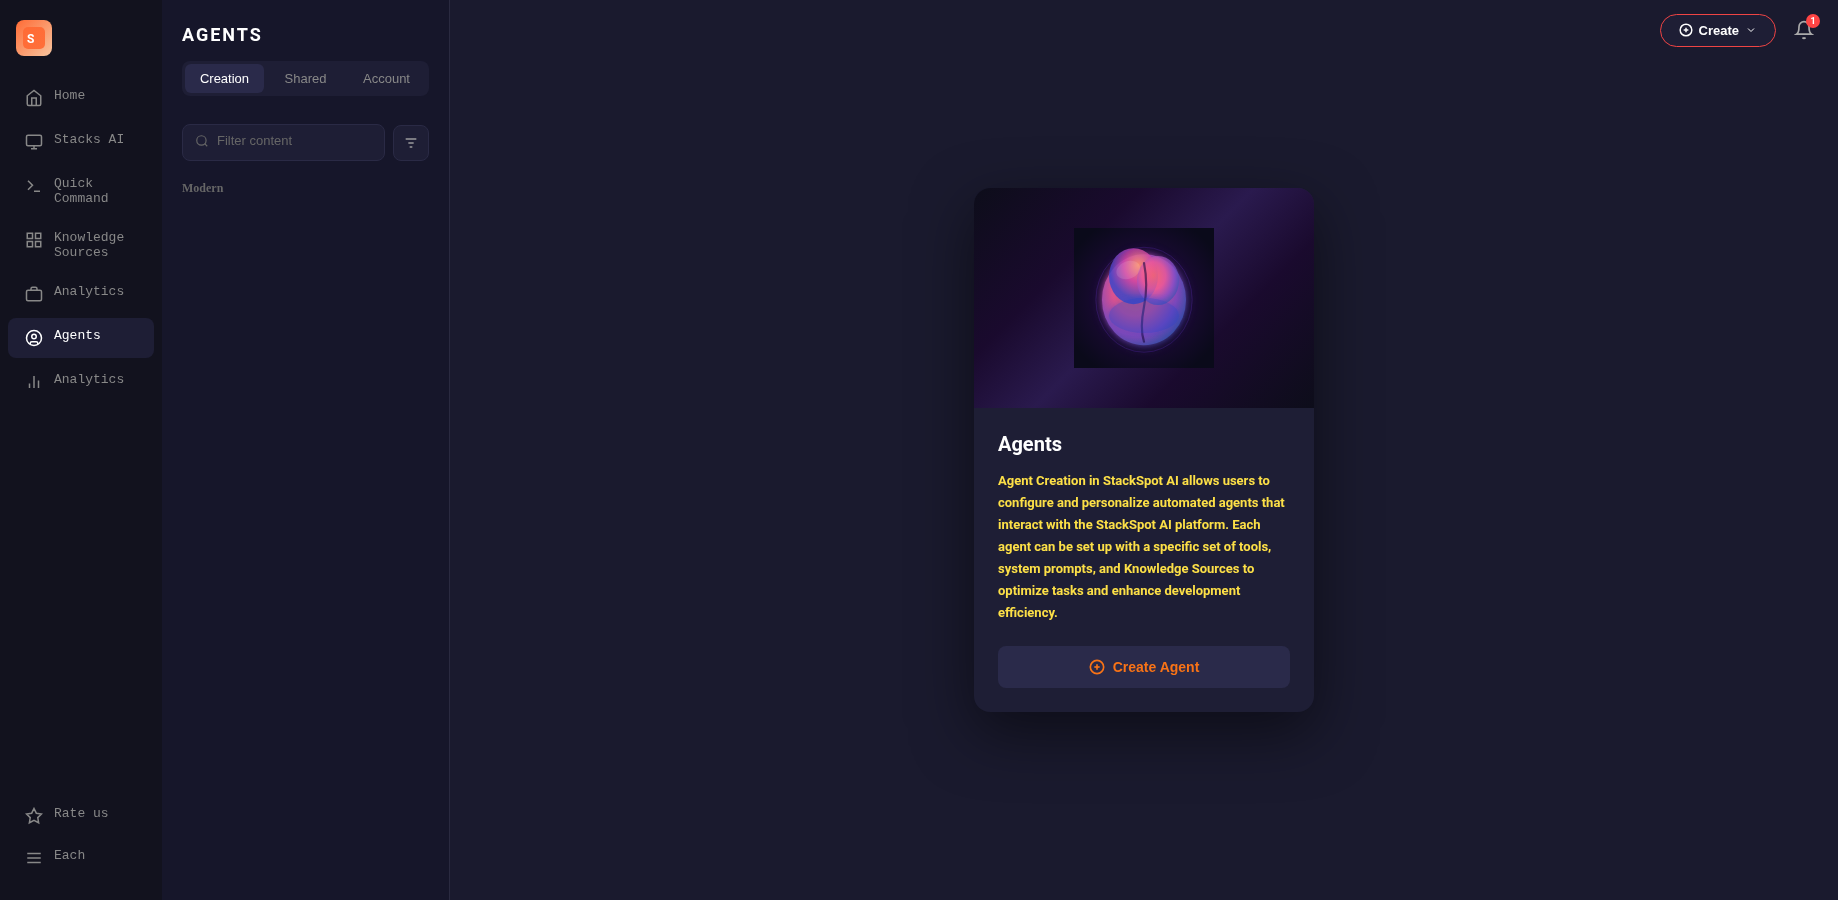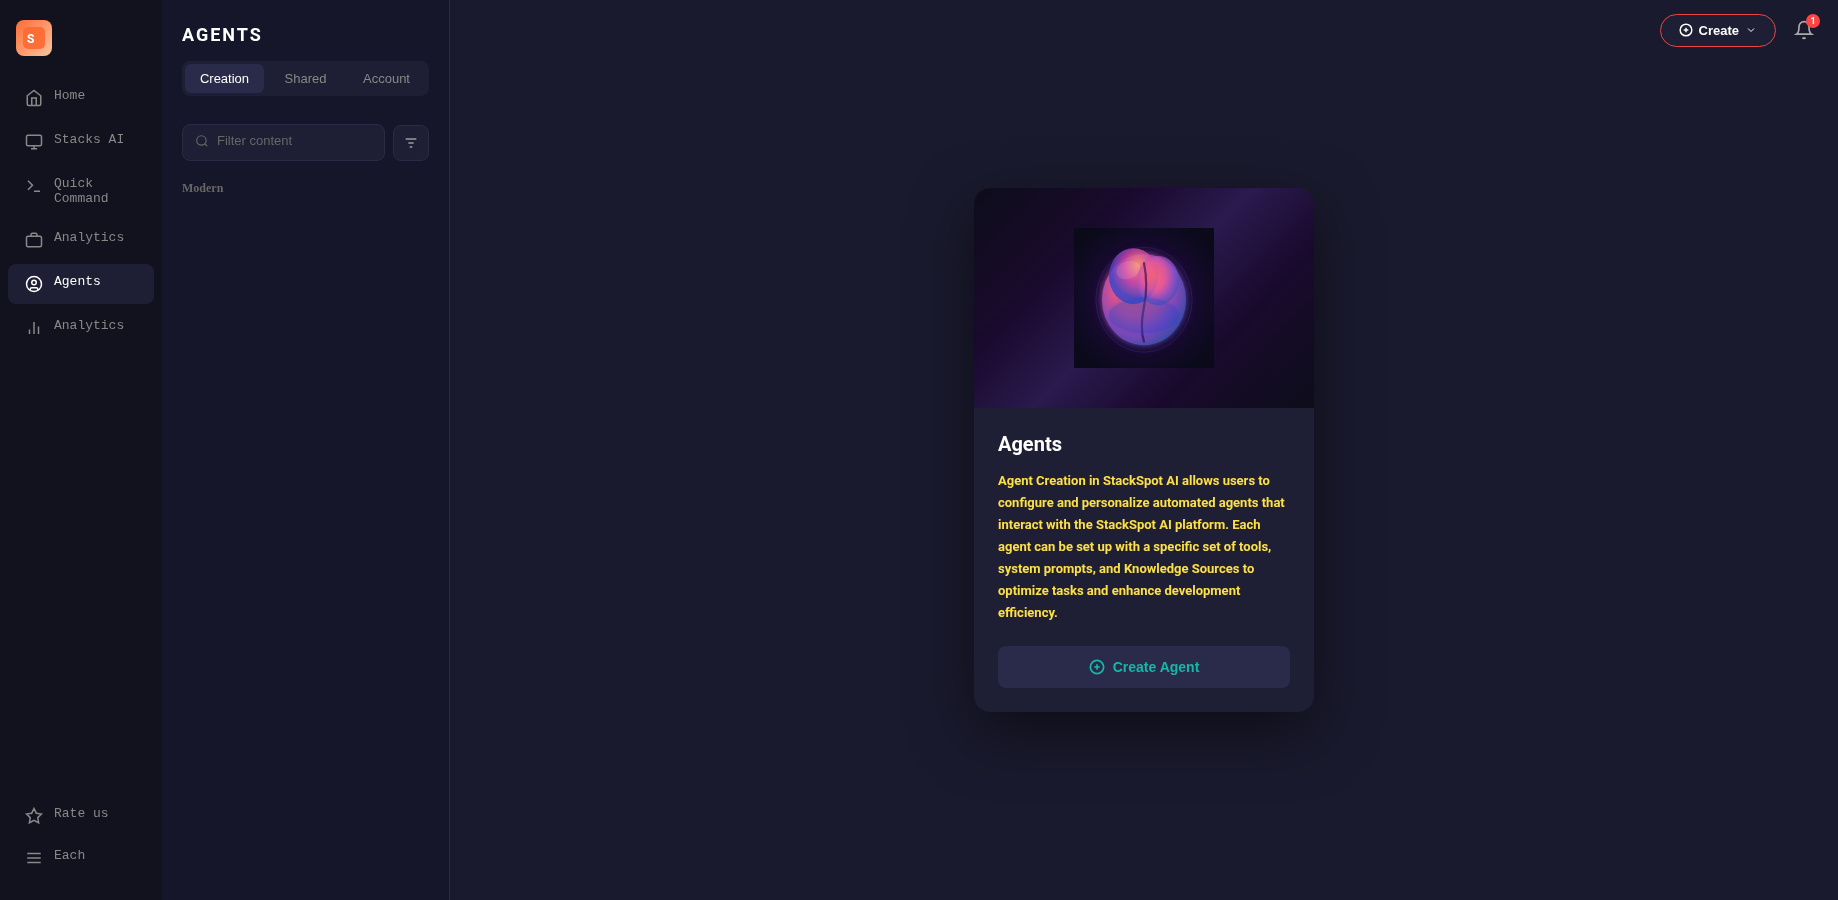--- a/index.html
+++ b/index.html
@@ -239,21 +239,21 @@
       margin-bottom: 22px;
       font-weight: bold;
     }
 
     .create-agent-btn {
       width: 100%;
       padding: 13px;
       background-color: #2a2a4a;
       border: none;
       border-radius: 8px;
-      color: #14b8a6;
+      color: #f97316;
       font-size: 14px;
       font-weight: 600;
       cursor: pointer;
       display: flex;
       align-items: center;
       justify-content: center;
       gap: 8px;
       transition: background 0.2s;
     }
 
@@ -350,20 +350,31 @@
   <div class="nav-item">
     <span class="nav-icon">
       <svg width="18" height="18" viewBox="0 0 24 24" fill="none" stroke="currentColor" stroke-width="2">
         <polyline points="4 17 10 11 4 5"></polyline>
         <line x1="12" y1="19" x2="20" y2="19"></line>
       </svg>
     </span>
     <span>Quick Command</span>
   </div>
 
+  <div class="nav-item">
+    <span class="nav-icon">
+      <svg width="18" height="18" viewBox="0 0 24 24" fill="none" stroke="currentColor" stroke-width="2">
+        <rect x="3" y="3" width="7" height="7"></rect>
+        <rect x="14" y="3" width="7" height="7"></rect>
+        <rect x="14" y="14" width="7" height="7"></rect>
+        <rect x="3" y="14" width="7" height="7"></rect>
+      </svg>
+    </span>
+    <span>Knowledge Sources</span>
+  </div>
 
   <div class="nav-item">
     <span class="nav-icon">
       <svg width="18" height="18" viewBox="0 0 24 24" fill="none" stroke="currentColor" stroke-width="2">
         <rect x="2" y="7" width="20" height="14" rx="2" ry="2"></rect>
         <path d="M16 7V5a2 2 0 0 0-2-2h-4a2 2 0 0 0-2 2v2"></path>
       </svg>
     </span>
     <span>Analytics</span>
   </div>

